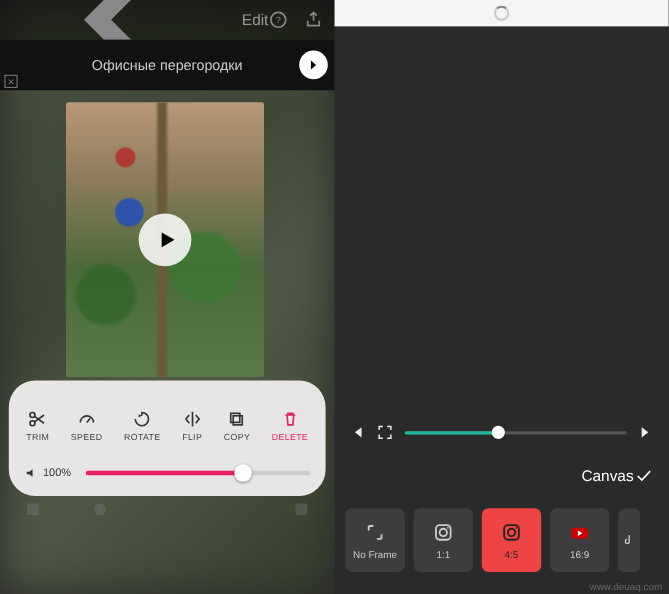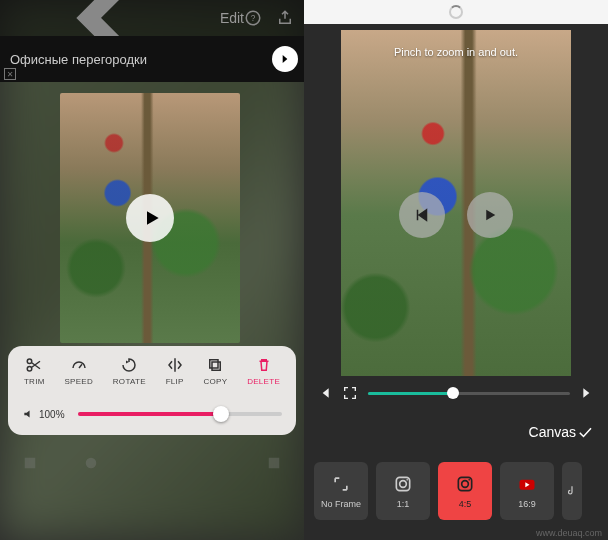--- a/index.html
+++ b/index.html
@@ -5,38 +5,38 @@
 * { margin: 0; padding: 0; box-sizing: border-box; }
 body { width: 608px; height: 540px; background: #333; display: flex; font-family: -apple-system, Helvetica, Arial, sans-serif; overflow: hidden; }
 
 
 .left { width: 304px; height: 540px; position: relative; background: #2a2a2a; }
 .left-bg { position: absolute; inset: 0; background: linear-gradient(135deg, #5a6b4a 0%, #4a5a3a 40%, #6b7b5b 60%, #3a4a2a 100%); filter: blur(20px); opacity: 0.6; }
 .topbar { position: absolute; top: 0; left: 0; right: 0; height: 36px; display: flex; align-items: center; justify-content: space-between; padding: 0 10px; background: rgba(0,0,0,0.5); z-index: 3; }
 .topbar .title { color: #999; font-size: 14px; }
 .topbar .icons { display: flex; gap: 14px; }
 .topbar .icons svg { width: 18px; height: 18px; fill: #888; }
-.ad-banner { position: absolute; top: 36px; left: 0; right: 0; height: 46px; background: #111; display: flex; align-items: center; padding: 16px 10px; z-index: 3; }
+.ad-banner { position: absolute; top: 36px; left: 0; right: 0; height: 46px; background: #111; display: flex; align-items: center; padding: 16px 10px; z-index: 3; text-align: center; }
 .ad-text { color: #ccc; font-size: 13px; flex: 1; }
 .ad-x { position: absolute; left: 4px; bottom: 2px; width: 12px; height: 12px; border: 1px solid #777; color: #777; font-size: 8px; display: flex; align-items: center; justify-content: center; }
 .ad-arrow { width: 26px; height: 26px; border-radius: 50%; background: #fff; display: flex; align-items: center; justify-content: center; position: absolute; right: 6px; top: 50%; transform: translateY(-50%); }
 .ad-arrow svg { width: 14px; height: 14px; fill: #000; }
 
 .preview-left { position: absolute; top: 93px; left: 60px; width: 180px; height: 250px; background: linear-gradient(180deg, #b89878 0%, #8a7a5a 30%, #4a6a3a 60%, #5a7a4a 100%); border-radius: 2px; z-index: 2; overflow: hidden; }
 .foliage { position: absolute; inset: 0; background:
   radial-gradient(circle at 30% 20%, rgba(180,40,40,0.8) 0 8px, transparent 10px),
   radial-gradient(circle at 32% 40%, rgba(40,80,180,0.9) 0 12px, transparent 14px),
   radial-gradient(circle at 70% 60%, rgba(60,120,50,0.8) 0 30px, transparent 35px),
   radial-gradient(circle at 20% 70%, rgba(50,100,40,0.8) 0 25px, transparent 30px),
   linear-gradient(90deg, transparent 45%, #6b5a3a 47%, #6b5a3a 50%, transparent 52%);
 }
 .play-big { position: absolute; top: 50%; left: 50%; transform: translate(-50%,-50%); width: 48px; height: 48px; border-radius: 50%; background: rgba(255,255,255,0.85); display: flex; align-items: center; justify-content: center; }
 .play-big svg { width: 20px; height: 20px; fill: #000; margin-left: 3px; }
 
-.tools-panel { position: absolute; top: 346px; left: 8px; right: 8px; background: #e8e6e4; border-radius: 14px; padding: 10px 6px 14px; z-index: 4; }
+.tools-panel { position: absolute; top: 346px; left: 8px; right: 8px; background: #e8e6e4; border-radius: 24px; padding: 26px 6px 14px; z-index: 4; }
 .tools-row { display: flex; justify-content: space-around; margin-bottom: 12px; }
 .tool { display: flex; flex-direction: column; align-items: center; gap: 3px; font-size: 8px; color: #444; letter-spacing: 0.3px; }
 .tool.delete { color: #e91e63; }
 .tool svg { width: 18px; height: 18px; fill: #333; }
 .tool.delete svg { fill: #e91e63; }
 .vol-row { display: flex; align-items: center; gap: 13px; padding: 0 8px; margin-top: 21px; }
 .vol-label { font-size: 10px; color: #333; display: flex; align-items: center; gap: 3px; }
 .vol-label svg { width: 14px; height: 14px; fill: #333; }
 .slider { flex: 1; height: 4px; background: #ccc; border-radius: 2px; position: relative; }
 .slider-fill { position: absolute; left: 0; top: 0; bottom: 0; width: 70%; background: #e91e63; border-radius: 2px; }
@@ -206,39 +206,20 @@
       </svg>
   </div>
 
 </div>
 
 <div class="right">
   <div class="right-top">
     <div class="spinner"></div>
   </div>
 
-  <div class="preview-right-wrap">
-    <div class="preview-right">
-      <div class="foliage2"></div>
-      <div class="hint">Pinch to zoom in and out.</div>
-      <div class="play-controls">
-        <div class="ctrl-btn">
-          <svg viewBox="0 0 24 24">
-              <path d="M18 5l-10 7 10 7zM6 5v14" stroke="#222" stroke-width="2"></path>
-            </svg>
-        </div>
-        <div class="ctrl-btn">
-          <svg viewBox="0 0 24 24">
-              <path d="M7 5l12 7-12 7z"></path>
-            </svg>
-        </div>
-      </div>
-      <div class="watermark">InShot</div>
-    </div>
-  </div>
 
   <div class="scrub-row">
     <svg viewBox="0 0 24 24">
         <path d="M7 5v14M19 5l-9 7 9 7z"></path>
       </svg>
     <svg viewBox="0 0 24 24">
         <path d="M4 9V4h5M20 9V4h-5M4 15v5h5M20 15v5h-5" stroke="#eee" stroke-width="2" fill="none"></path>
       </svg>
     <div class="scrub">
       <div class="scrub-fill"></div>

